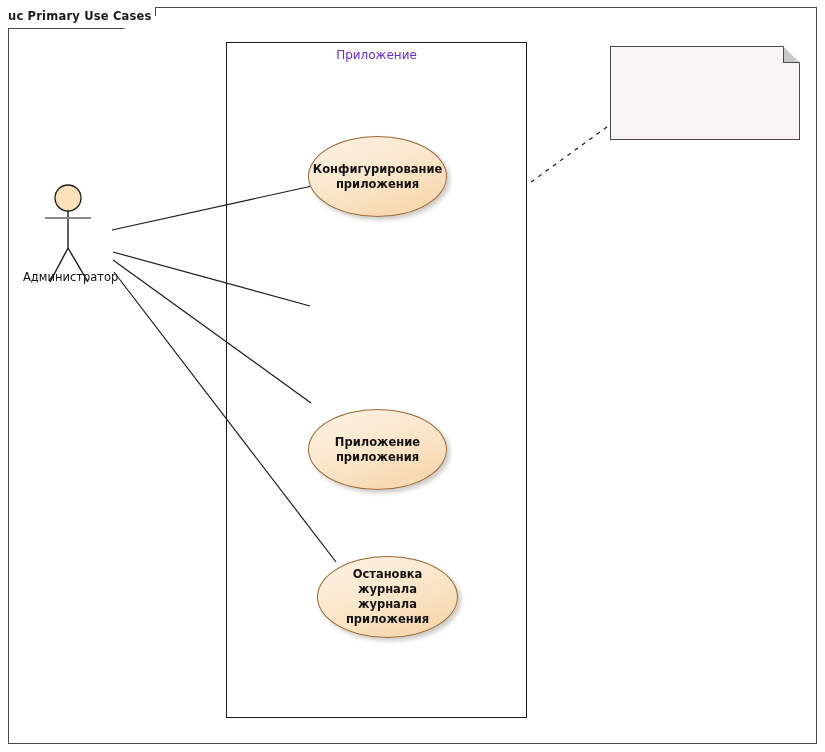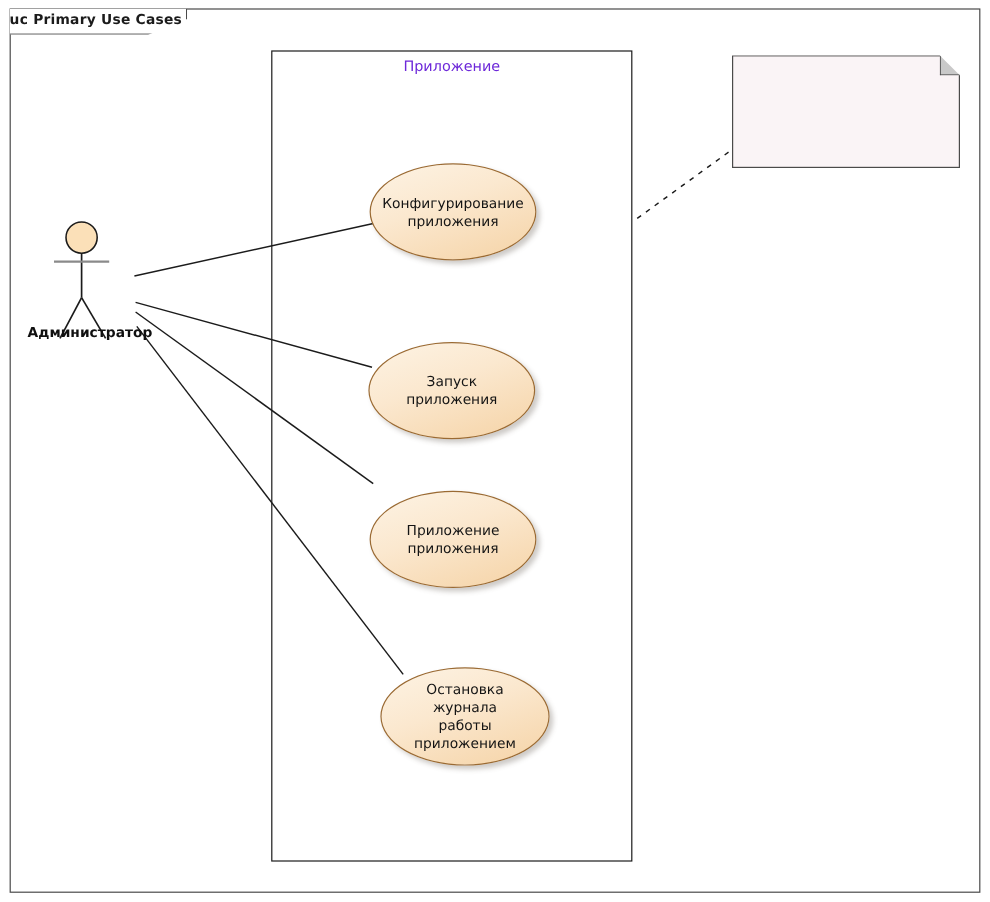--- a/index.html
+++ b/index.html
@@ -93,31 +93,31 @@
     border: 1px solid #9a6a33;
     background: linear-gradient(160deg, #fdf3e4 0%, #fbe8cf 42%, #f5d3a6 100%);
     box-shadow: 3px 3px 4px rgba(90, 80, 70, 0.30);
     display: flex;
     align-items: center;
     justify-content: center;
     text-align: center;
   }
   .usecase-label {
     font-size: 11.5px;
-    font-weight: normal;
+    font-weight: bold;
     color: #141414;
     line-height: 15px;
     padding: 0 14px;
   }
 
   
   .actor-label {
     position: absolute;
     font-size: 11.5px;
-    font-weight: bold;
+    font-weight: normal;
     color: #101010;
     white-space: nowrap;
   }
 
   
   .note {
     position: absolute;
     left: 610px;
     top: 46px;
     width: 190px;
@@ -187,36 +187,31 @@
 
   <div class="actor-label" style="left:23px; top:270px;">Администратор</div>
 
   <div class="usecase" style="left:308px; top:136px; width:139px; height:81px;">
     <div class="usecase-label">
       <span>Конфигурирование</span><br>
       <span>приложения</span>
     </div>
   </div>
 
-  <div class="usecase" style="left:307px; top:285px; width:139px; height:81px;">
-    <div class="usecase-label">
-      <span>Запуск приложения</span>
-    </div>
-  </div>
 
   <div class="usecase" style="left:308px; top:409px; width:139px; height:81px;">
     <div class="usecase-label">
       <span>Приложение</span><br>
       <span>приложения</span>
     </div>
   </div>
 
   <div class="usecase" style="left:317px; top:556px; width:141px; height:82px;">
     <div class="usecase-label">
       <span>Остановка журнала</span><br>
-      <span>работы приложением</span>
+      <span>журнала приложения</span>
     </div>
   </div>
 
   <div class="note"></div>
   <div class="note-fold"></div>
 
 </div>
 
 </body></html>

